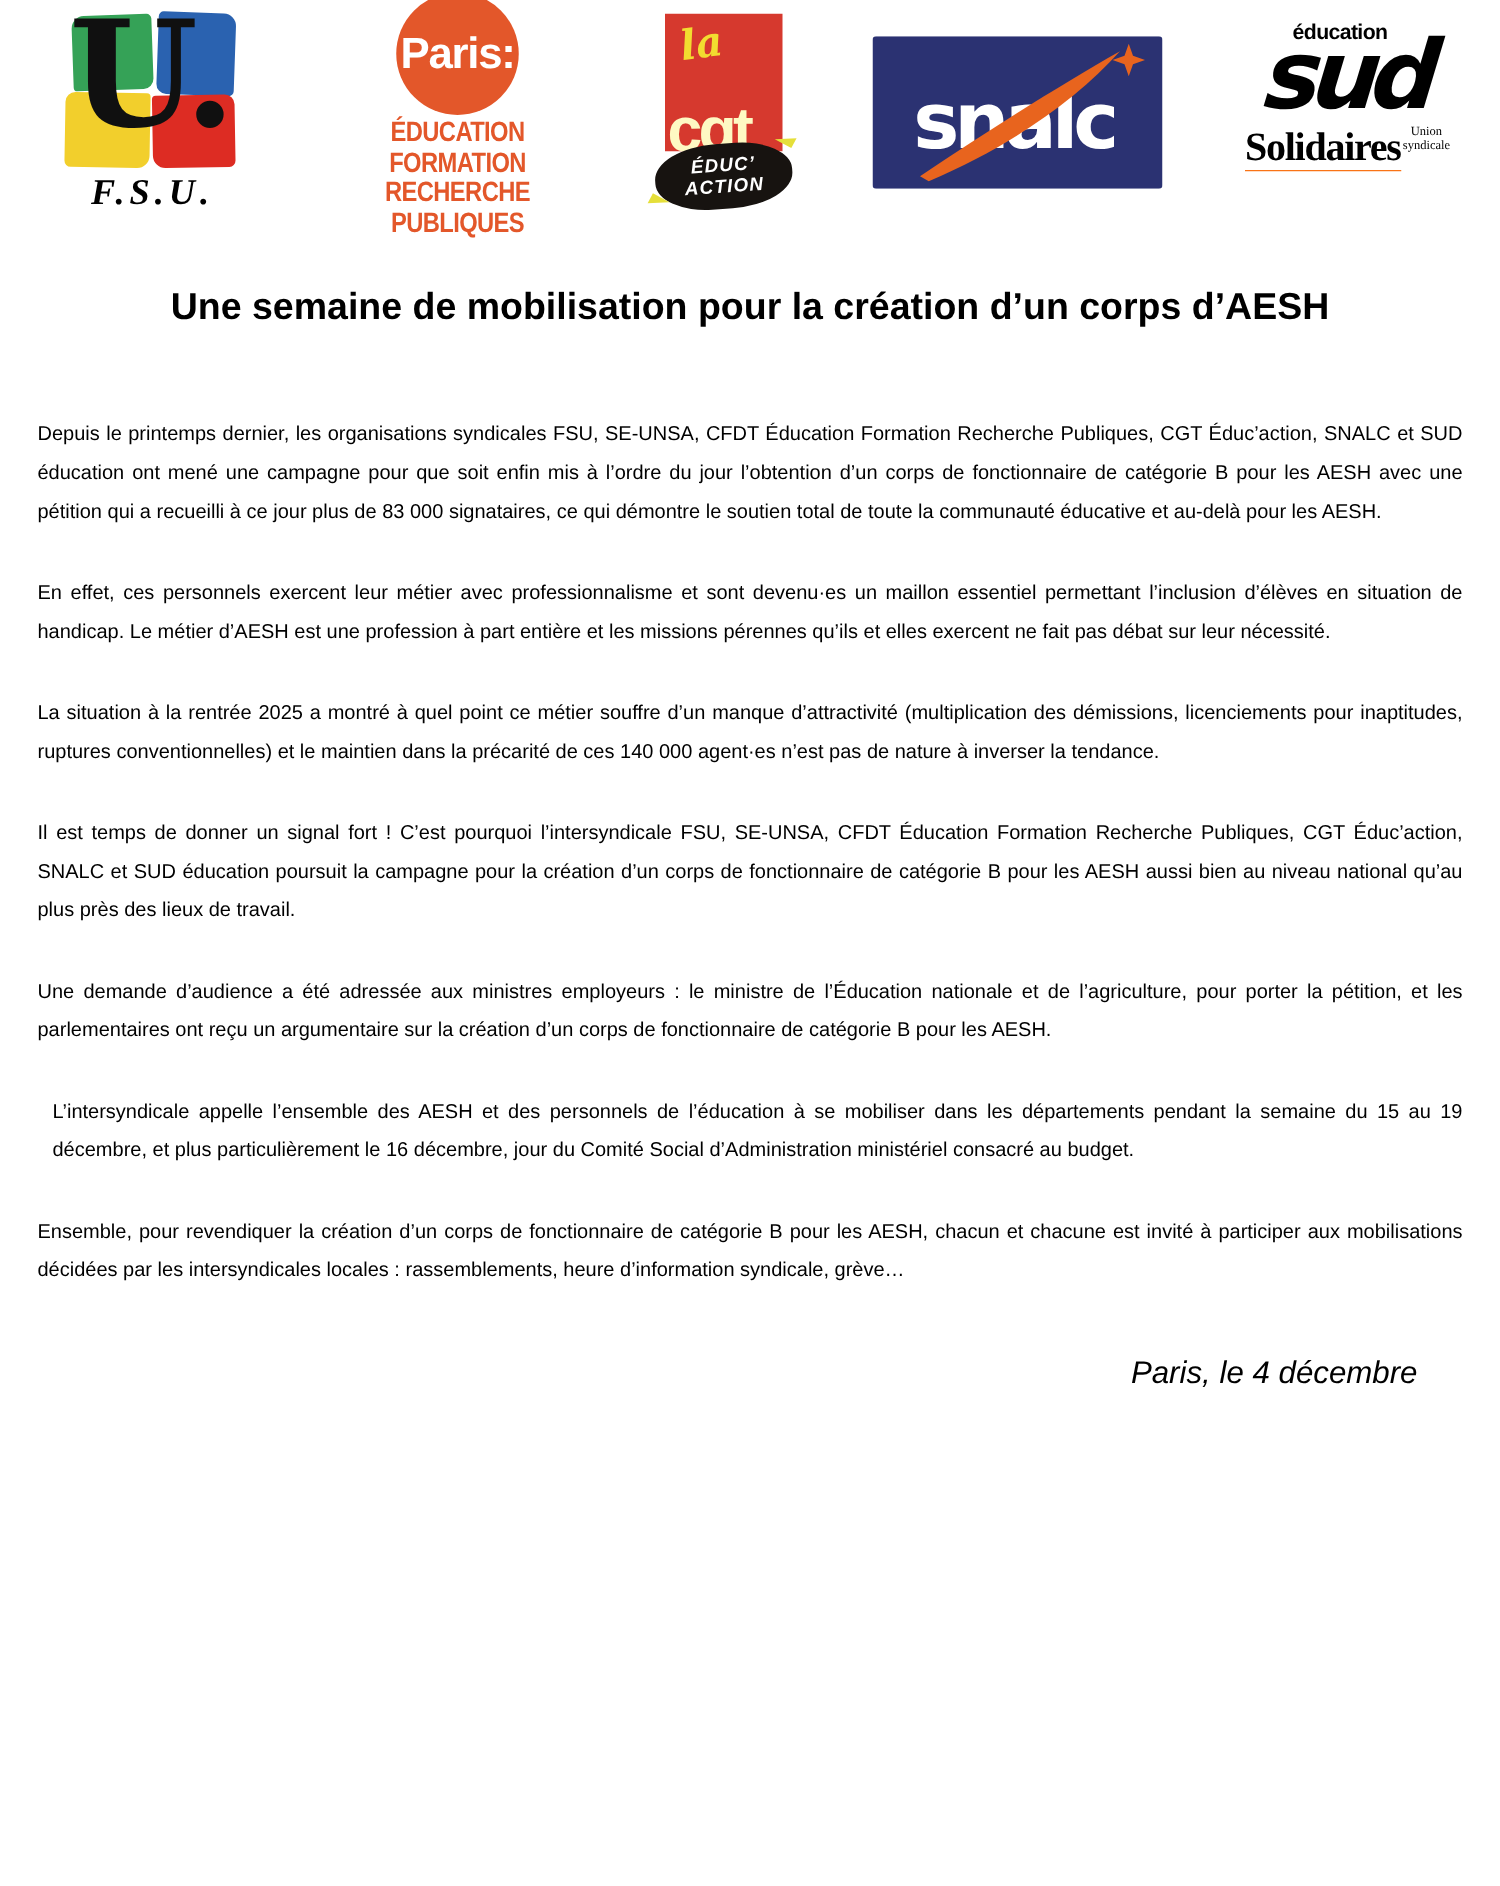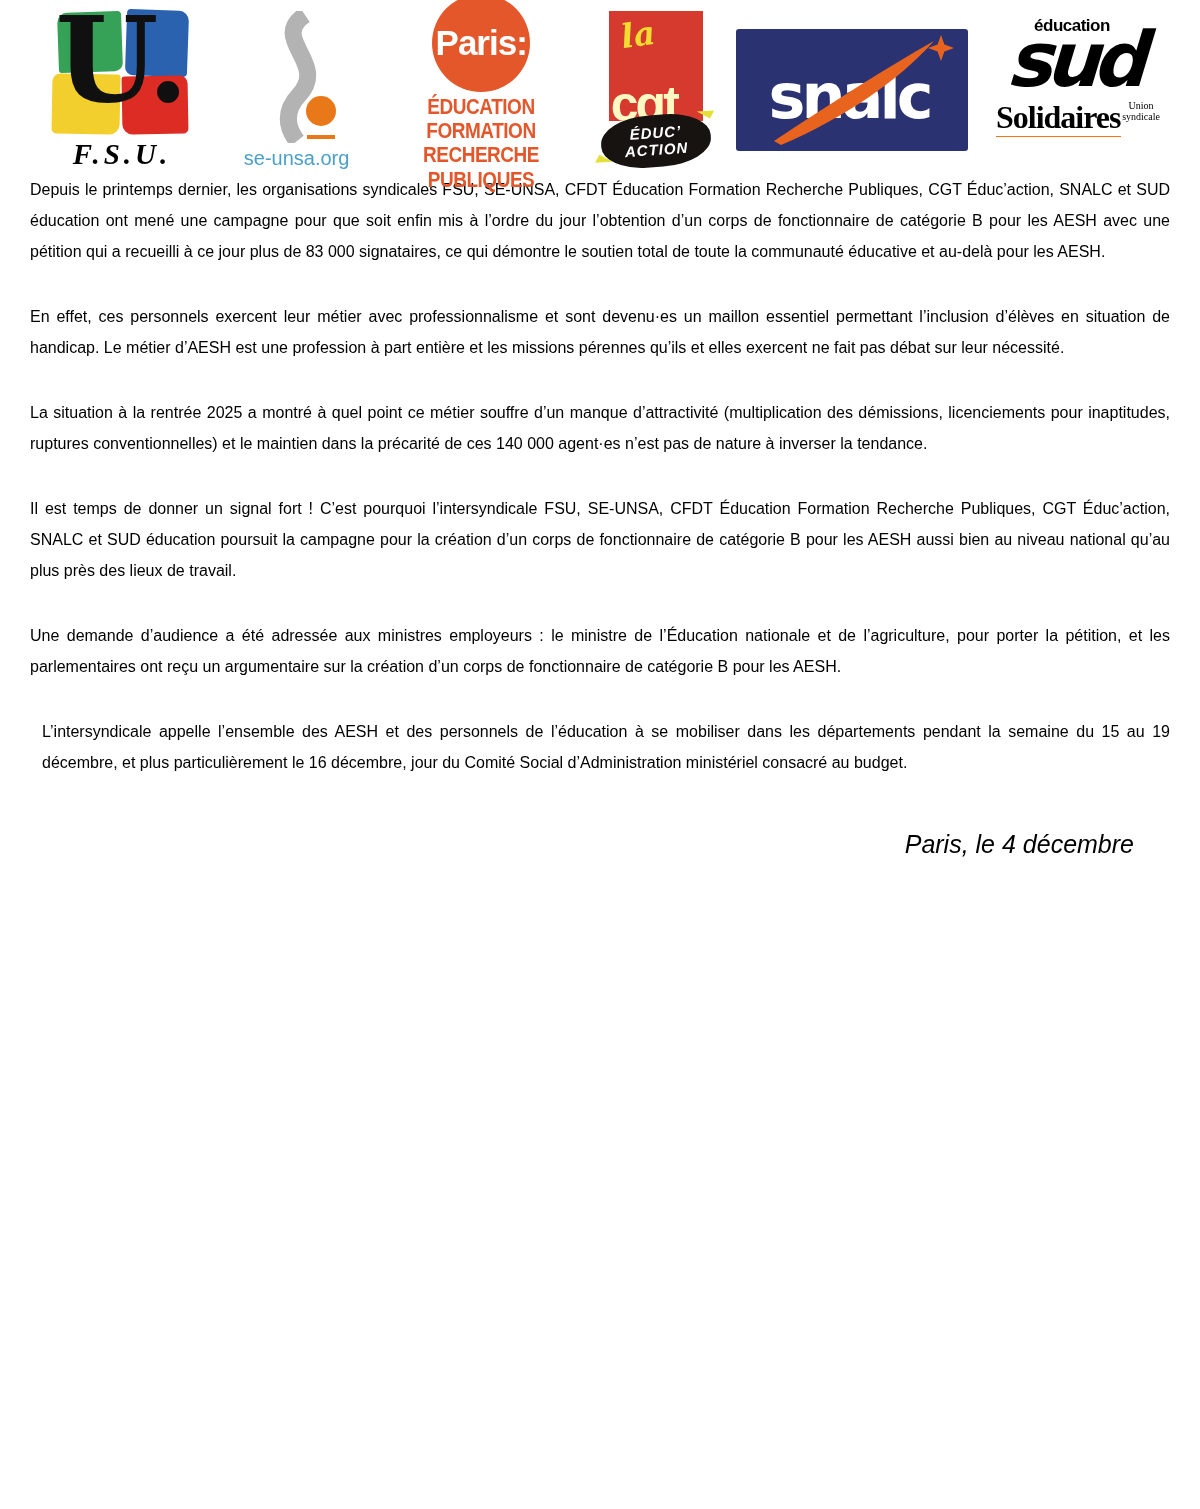--- a/index.html
+++ b/index.html
@@ -137,28 +137,20 @@
       <div class="fsu-squares">
         <div class="fsu-sq g"></div>
         <div class="fsu-sq b"></div>
         <div class="fsu-sq y"></div>
         <div class="fsu-sq r"></div>
         <div class="fsu-u">U.</div>
       </div>
       <div class="fsu-caption">F.S.U.</div>
     </div>
 
-    <div class="logo seunsa">
-      <svg width="112" height="132" viewBox="0 0 112 132">
-        <path d="M64,4 C28,28 88,52 58,84 C43,100 45,116 56,130" fill="none" stroke="#B3B3B3" stroke-width="17"></path>
-        <circle cx="80" cy="100" r="15" fill="#E87818"></circle>
-        <line x1="66" y1="126" x2="94" y2="126" stroke="#E87818" stroke-width="4"></line>
-      </svg>
-      <div class="seunsa-caption">se-unsa.org</div>
-    </div>
 
     <div class="logo cfdt">
       <div class="cfdt-circle">
         <span>Paris:</span>
       </div>
       <div class="cfdt-lines">
         <div>ÉDUCATION FORMATION</div>
         <div>RECHERCHE PUBLIQUES</div>
       </div>
     </div>
@@ -192,25 +184,27 @@
         <div>Union</div>
         <div>syndicale</div>
       </div>
       <div class="sud-solidaires-wrap">
         <span class="sud-solidaires">Solidaires</span>
       </div>
     </div>
 
   </header>
 
+  <h1 class="title">Une semaine de mobilisation pour la création d’un corps d’AESH</h1>
 
   <main class="body-text">
     <p>Depuis le printemps dernier, les organisations syndicales FSU, SE-UNSA, CFDT Éducation Formation Recherche Publiques, CGT Éduc’action, SNALC et SUD éducation ont mené une campagne pour que soit enfin mis à l’ordre du jour l’obtention d’un corps de fonctionnaire de catégorie B pour les AESH avec une pétition qui a recueilli à ce jour plus de 83 000 signataires, ce qui démontre le soutien total de toute la communauté éducative et au-delà pour les AESH.</p>
     <p>En effet, ces personnels exercent leur métier avec professionnalisme et sont devenu·es un maillon essentiel permettant l’inclusion d’élèves en situation de handicap. Le métier d’AESH est une profession à part entière et les missions pérennes qu’ils et elles exercent ne fait pas débat sur leur nécessité.</p>
     <p>La situation à la rentrée 2025 a montré à quel point ce métier souffre d’un manque d’attractivité (multiplication des démissions, licenciements pour inaptitudes, ruptures conventionnelles) et le maintien dans la précarité de ces 140 000 agent·es n’est pas de nature à inverser la tendance.</p>
     <p>Il est temps de donner un signal fort ! C’est pourquoi l’intersyndicale FSU, SE-UNSA, CFDT Éducation Formation Recherche Publiques, CGT Éduc’action, SNALC et SUD éducation poursuit la campagne pour la création d’un corps de fonctionnaire de catégorie B pour les AESH aussi bien au niveau national qu’au plus près des lieux de travail.</p>
     <p>Une demande d’audience a été adressée aux ministres employeurs : le ministre de l’Éducation nationale et de l’agriculture, pour porter la pétition, et les parlementaires ont reçu un argumentaire sur la création d’un corps de fonctionnaire de catégorie B pour les AESH.</p>
     <p class="bold">L’intersyndicale appelle l’ensemble des AESH et des personnels de l’éducation à se mobiliser dans les départements pendant la semaine du 15 au 19 décembre, et plus particulièrement le 16 décembre, jour du Comité Social d’Administration ministériel consacré au budget.</p>
+    <p>Ensemble, pour revendiquer la création d’un corps de fonctionnaire de catégorie B pour les AESH, chacun et chacune est invité à participer aux mobilisations décidées par les intersyndicales locales : rassemblements, heure d’information syndicale, grève…</p>
   </main>
 
   <div class="dateline">Paris, le 4 décembre</div>
 
 </div>
 
 </body></html>

